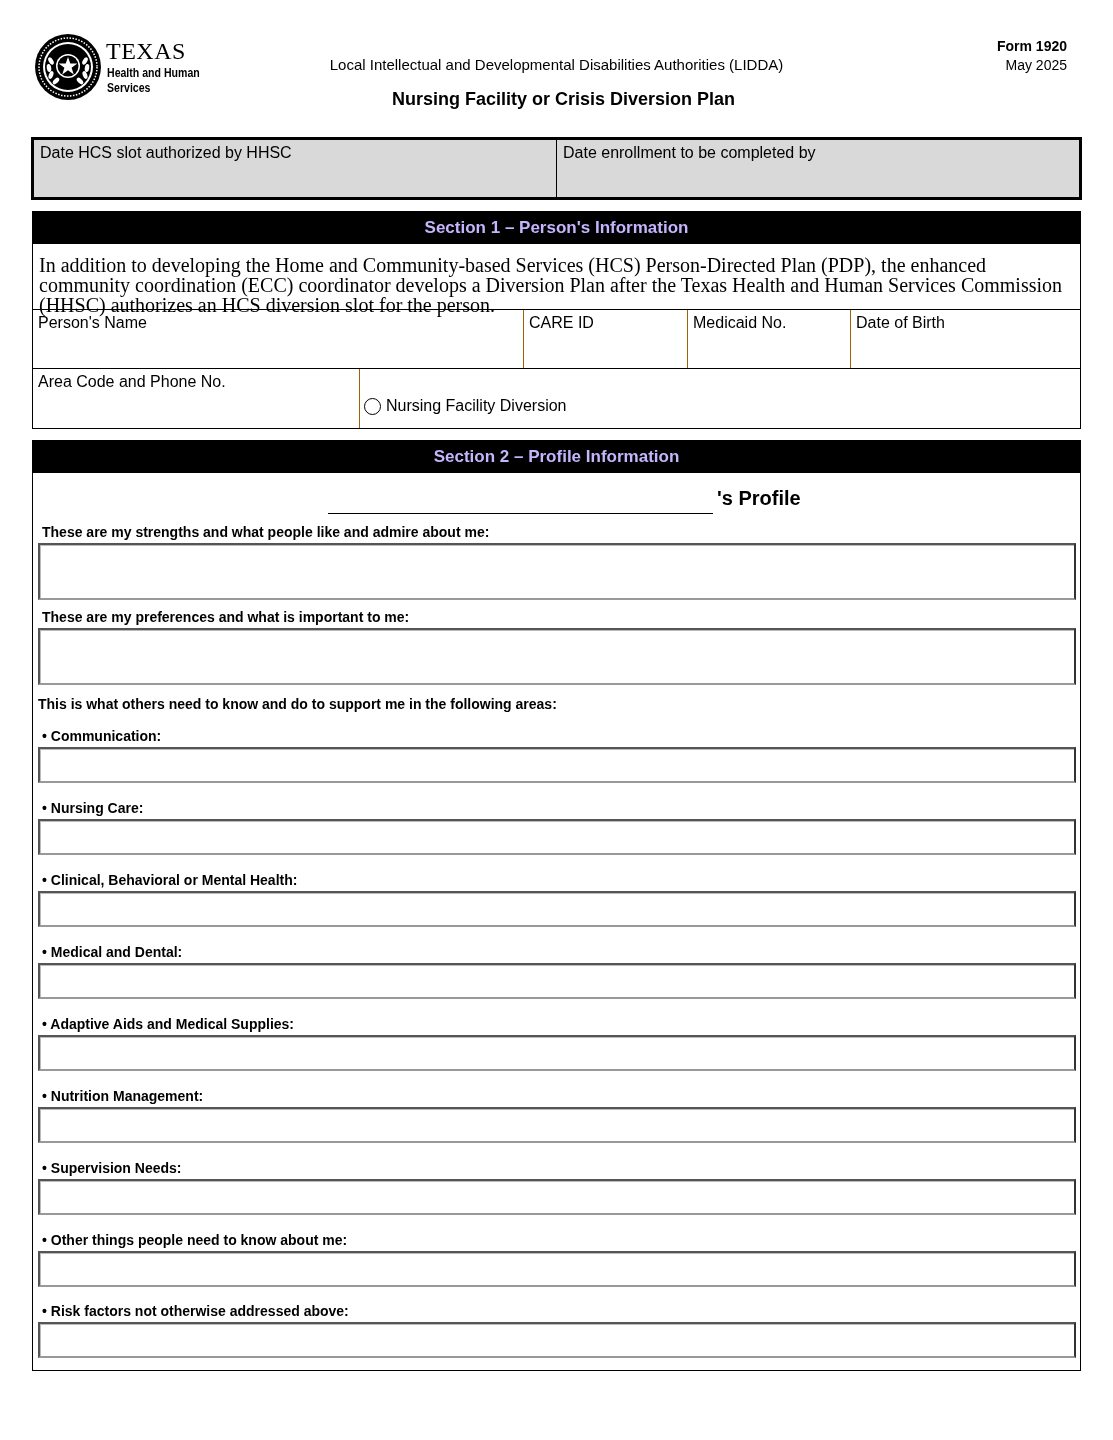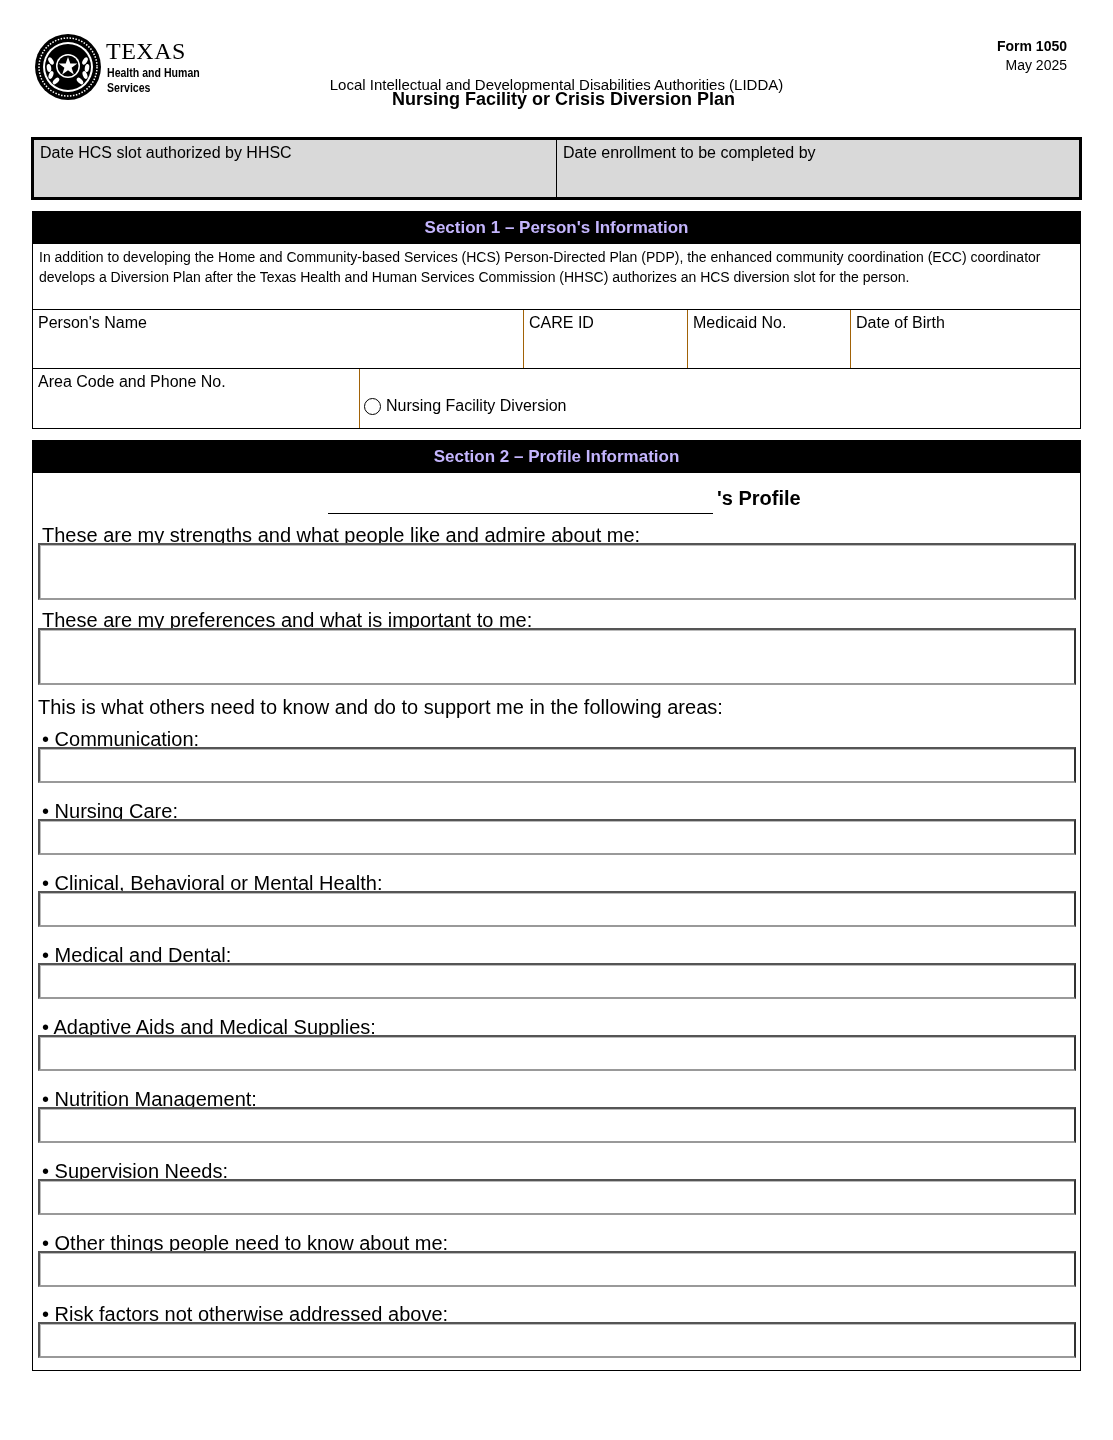--- a/index.html
+++ b/index.html
@@ -5,44 +5,44 @@
   * { box-sizing: border-box; margin: 0; padding: 0; }
   html, body { width: 1113px; height: 1440px; background: #ffffff; }
   body { font-family: "Liberation Sans", sans-serif; color: #000; position: relative; font-size: 16px; }
 
   .header { position: absolute; left: 0; top: 0; width: 1113px; height: 130px; }
   .logo { position: absolute; left: 34px; top: 33px; width: 180px; height: 70px; }
   .seal { position: absolute; left: 0; top: 0; width: 68px; height: 68px; }
   .logo-texas { position: absolute; left: 72px; top: 6px; font-family: "Liberation Serif", serif; font-size: 24px; letter-spacing: 0.5px; line-height: 24px; }
   .logo-hhs { position: absolute; left: 73px; top: 33px; font-size: 12px; font-weight: bold; line-height: 15px; transform: scaleX(0.88); transform-origin: left top; white-space: nowrap; }
 
-  .lidda { position: absolute; left: 0; width: 1113px; top: 76px; text-align: center; font-size: 15px; }
+  .lidda { position: absolute; left: 0; width: 1113px; top: 56px; text-align: center; font-size: 15px; }
   .title { position: absolute; left: 0; width: 1113px; top: 89px; text-align: center; font-size: 18px; font-weight: bold; padding-left: 14px; }
   .form-no { position: absolute; right: 46px; top: 38px; font-size: 14px; font-weight: bold; text-align: right; }
   .form-date { position: absolute; right: 46px; top: 57px; font-size: 14px; text-align: right; }
 
   .dates-table { position: absolute; left: 31px; top: 137px; width: 1051px; height: 63px; border: 3px solid #000; background: #d9d9d9; display: flex; }
   .dates-cell { flex: 1; border-right: 1px solid #000; padding: 4px 6px; font-size: 16px; }
   .dates-cell:last-child { border-right: none; }
 
   .sec1 { position: absolute; left: 32px; top: 211px; width: 1049px; border: 1px solid #000; }
   .sec-bar { background: #000; color: #c4b5fd; text-align: center; font-weight: bold; font-size: 17px; height: 32px; line-height: 31px; }
-  .intro { padding: 3px 6px 4px 6px; font-size: 14px; line-height: 20px; border-bottom: 1px solid #000; height: 66px; }
+  .intro { padding: 11px 6px 4px 6px; font-size: 20px; line-height: 20px; border-bottom: 1px solid #000; height: 66px; font-family: Liberation Serif, serif; }
   .row { display: flex; border-bottom: 1px solid #000; height: 59px; }
   .row:last-child { border-bottom: none; }
   .cell { border-right: 1px solid #a16207; padding: 4px 5px; font-size: 16px; }
   .cell:last-child { border-right: none; }
   .radio-line { display: flex; align-items: center; height: 28px; padding-left: 0; margin-top: 22px; }
   .radio { width: 17px; height: 17px; border: 1px solid #000; border-radius: 50%; margin-right: 5px; background: #fff; flex: 0 0 auto; }
 
   .sec2 { position: absolute; left: 32px; top: 440px; width: 1049px; height: 931px; border: 1px solid #000; }
   .profile-line { position: absolute; left: 295px; top: 72px; width: 385px; height: 1px; background: #000; }
   .profile-label { position: absolute; left: 684px; top: 46px; font-weight: bold; font-size: 20px; }
 
-  .field-label { position: absolute; left: 9px; font-size: 20px; }
+  .field-label { position: absolute; left: 9px; font-size: 14px; font-weight: bold; }
   .field-label.noindent { left: 5px; }
   .box { position: absolute; left: 5px; width: 1038px; border-top: 2px solid #555; border-left: 2px solid #555; border-right: 2px solid #333; border-bottom: 2px solid #999; background: #fff; box-shadow: inset 1px 1px 0 #bbb; }
   .box.tall { height: 57px; }
   .box.short { height: 36px; }
 </style>
 </head>
 <body>
 
 <div class="header">
   <div class="logo">
@@ -66,21 +66,21 @@
       <polygon fill="#fff" points="34,24 36.3,30.6 43.3,30.6 37.6,34.8 39.8,41.4 34,37.3 28.2,41.4 30.4,34.8 24.7,30.6 31.7,30.6"></polygon>
     </svg>
     <div class="logo-texas">TEXAS</div>
     <div class="logo-hhs">
       <div>Health and Human</div>
       <div>Services</div>
     </div>
   </div>
   <div class="lidda">Local Intellectual and Developmental Disabilities Authorities (LIDDA)</div>
   <div class="title">Nursing Facility or Crisis Diversion Plan</div>
-  <div class="form-no">Form 1050</div>
+  <div class="form-no">Form 1920</div>
   <div class="form-date">May 2025</div>
 </div>
 
 <div class="dates-table">
   <div class="dates-cell"><span>Date HCS slot authorized by HHSC</span></div>
   <div class="dates-cell"><span>Date enrollment to be completed by</span></div>
 </div>
 
 <div class="sec1">
   <div class="sec-bar">Section 1 – Person's Information</div>

